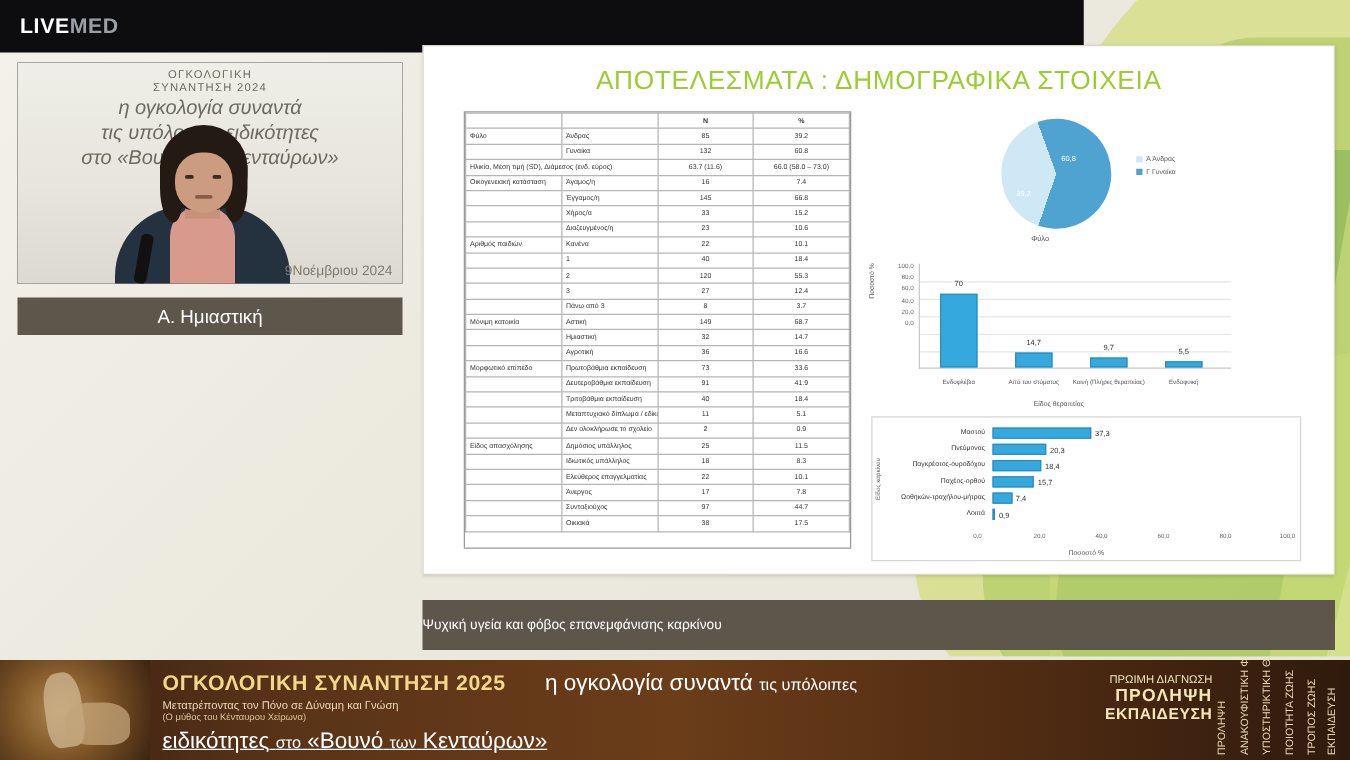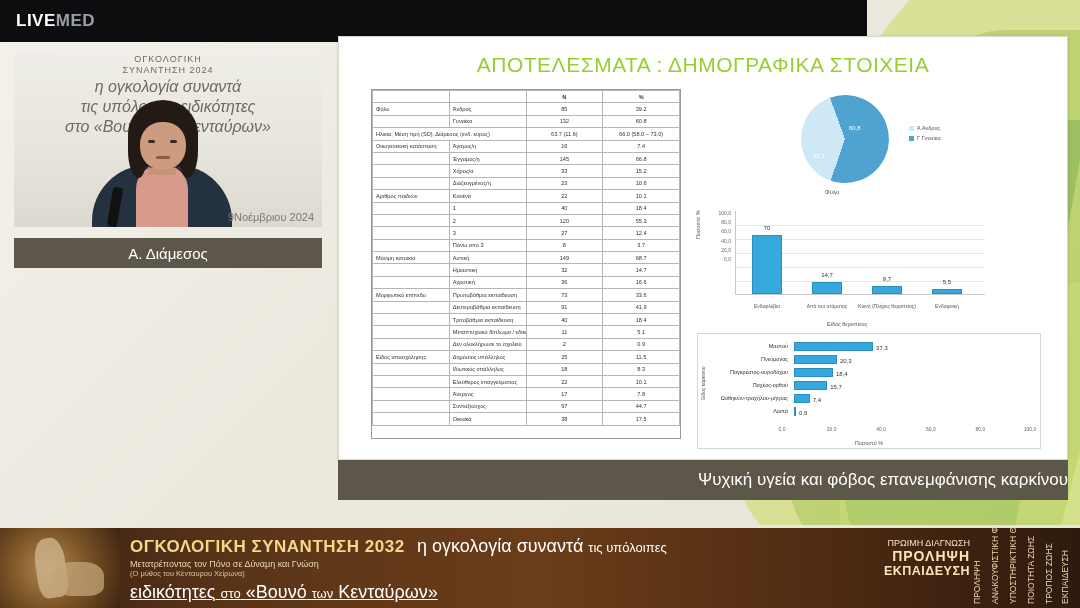--- a/index.html
+++ b/index.html
@@ -233,24 +233,24 @@
   }
   .hrow .track { position: absolute; left: 84px; right: 24px; top: 2px; height: 9px; }
   .hrow .fill { position: absolute; left: 0; top: 0; height: 9px; background: #35a8dd; border: 1px solid #2b8fbd; }
   .hrow .val { position: absolute; top: 0; font-size: 6px; color: #333; line-height: 13px; }
   .hbar-box .xticks { position: absolute; left: 84px; right: 10px; bottom: 14px; height: 8px; }
   .hbar-box .xticks span { position: absolute; font-size: 5px; color: #666; transform: translateX(-50%); }
   .hbar-box .xlab { position: absolute; bottom: 2px; left: 0; right: 0; text-align: center; font-size: 5.5px; color:#555; }
 
   
   .caption {
-    position: absolute; left: 338px; top: 460px; width: 730px; height: 40px;
+    position: absolute; left: 338px; top: 480px; width: 730px; height: 40px;
     background: #5c564b;
-    display: flex; align-items: center; justify-content: flex-end;
-    color: #ffffff; font-size: 17px;
+    display: flex; align-items: center; justify-content: flex-start;
+    color: #ffffff; font-size: 11px;
   }
 
   
   .banner {
     position: absolute; left: 0; bottom: 0; width: 1080px; height: 80px;
     background: linear-gradient(90deg,#3a1f12 0%,#5a3418 22%,#6b3d19 50%,#4d2a12 78%,#2e1a0d 100%);
     overflow: hidden;
   }
   .banner .art {
     position: absolute; left: 0; top: 0; width: 120px; height: 80px;
@@ -264,21 +264,21 @@
   }
   .banner .art .horse {
     position: absolute; left: 52px; top: 34px; width: 52px; height: 34px;
     background: #d9bb8c; border-radius: 40% 40% 30% 40%; opacity: .75;
   }
   .banner .center { position: absolute; left: 130px; top: 8px; width: 680px; }
   .banner .l1 {
     color: #f2d88a; font-size: 17px; font-weight: bold; letter-spacing: .5px;
     display: inline-block;
   }
-  .banner .l1b { color: #ffffff; font-size: 18px; margin-left: 8px; }
+  .banner .l1b { color: #ffffff; font-size: 18px; margin-left: 27px; }
   .banner .l1b .sm { font-size: 13px; }
   .banner .l2 { color: #e8d9b5; font-size: 9px; margin-top: 2px; }
   .banner .l3 { color: #d8c69c; font-size: 7.5px; }
   .banner .l4 { color: #ffffff; font-size: 18px; margin-top: 4px; text-decoration: underline; }
   .banner .l4 .sm { font-size: 13px; }
   .banner .right {
     position: absolute; right: 110px; top: 10px; text-align: right;
   }
   .banner .right .r1 { color: #f0e2bf; font-size: 9px; }
   .banner .right .r2 { color: #f7e7b8; font-size: 14px; font-weight: bold; letter-spacing: 1px; }
@@ -329,21 +329,21 @@
       <div class="face"></div>
       <div class="eye l"></div>
       <div class="eye r"></div>
       <div class="mouth"></div>
       <div class="mic"></div>
     </div>
     <div class="vdate">9Νοέμβριου 2024</div>
   </div>
 
   <div class="nameplate">
-    <span>Α. Διάμεσος</span>
+    <span>Α. Ημιαστική</span>
   </div>
 
   <div class="slide">
     <div class="slide-title">ΑΠΟΤΕΛΕΣΜΑΤΑ : ΔΗΜΟΓΡΑΦΙΚΑ ΣΤΟΙΧΕΙΑ</div>
 
     <div class="tbl-wrap">
       <table class="demo">
         <thead>
           <tr>
             <th></th>
@@ -625,21 +625,21 @@
     <span>Ψυχική υγεία και φόβος επανεμφάνισης καρκίνου</span>
   </div>
 
   <div class="banner">
     <div class="art">
       <div class="fig"></div>
         <div class="horse"></div>
     </div>
     <div class="center">
       <div>
-        <span class="l1">ΟΓΚΟΛΟΓΙΚΗ ΣΥΝΑΝΤΗΣΗ 2032</span>
+        <span class="l1">ΟΓΚΟΛΟΓΙΚΗ ΣΥΝΑΝΤΗΣΗ 2025</span>
         <span class="l1b"><span>η ογκολογία συναντά</span> <span class="sm">τις υπόλοιπες</span></span>
       </div>
       <div class="l2">Μετατρέποντας τον Πόνο σε Δύναμη και Γνώση</div>
       <div class="l3">(Ο μύθος του Κένταυρου Χείρωνα)</div>
       <div class="l4">
         <span>ειδικότητες</span>
         <span class="sm">στο</span>
         <span>«Βουνό</span>
         <span class="sm">των</span>
         <span>Κενταύρων»</span>

